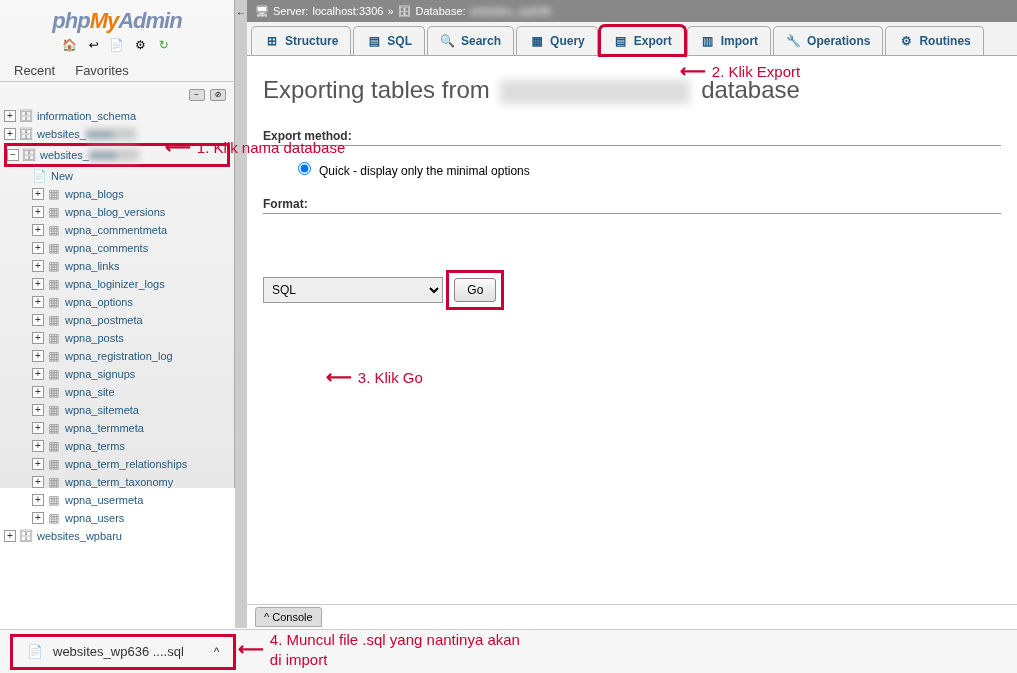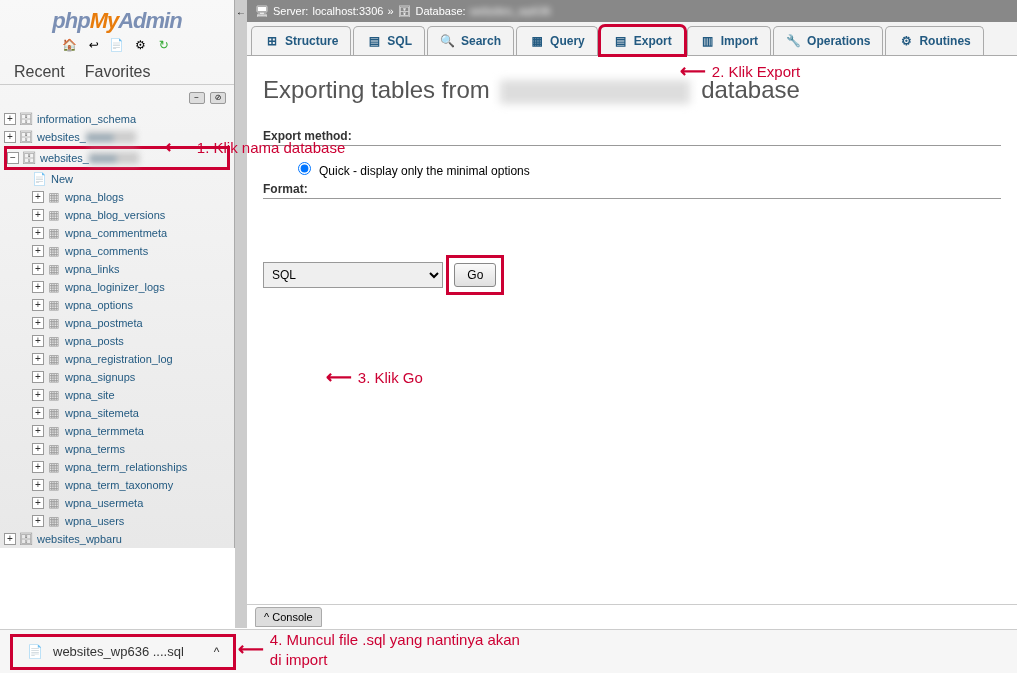--- a/index.html
+++ b/index.html
@@ -1,27 +1,27 @@
 <!DOCTYPE html>
 <html><head>
 <meta charset="utf-8">
 <style>
 * { margin: 0; padding: 0; box-sizing: border-box; }
 body { font-family: sans-serif; font-size: 12px; background: #fff; width: 1017px; height: 673px; position: relative; overflow: hidden; }
 
-.sidebar { position: absolute; left: 0; top: 0; width: 235px; height: 548px; background: linear-gradient(to bottom, #f8f8f8, #e8e8e8); border-right: 1px solid #aaa; }
+.sidebar { position: absolute; left: 0; top: 0; width: 235px; height: 488px; background: linear-gradient(to bottom, #f8f8f8, #e8e8e8); border-right: 1px solid #aaa; }
 .logo { padding: 8px 0 2px; text-align: center; }
 .logo-text { font-size: 22px; font-weight: bold; font-style: italic; letter-spacing: -1px; }
 .logo-php { color: #7b8fb4; }
 .logo-my { color: #e87c0c; }
 .logo-admin { color: #7b8fb4; }
 .toolbar-icons { text-align: center; padding: 2px 0 6px; }
 .toolbar-icons span { display: inline-block; width: 16px; height: 16px; margin: 0 2px; cursor: pointer; }
 .nav-tabs { display: flex; border-bottom: 1px solid #ccc; padding-left: 4px; }
-.nav-tab { padding: 3px 10px; font-size: 16px; cursor: pointer; color: #444; }
+.nav-tab { padding: 3px 10px; font-size: 13px; cursor: pointer; color: #444; }
 .nav-buttons { text-align: right; padding: 4px 8px; }
 .nav-btn { display: inline-block; width: 16px; height: 12px; background: #ddd; border: 1px solid #999; border-radius: 2px; margin-left: 2px; font-size: 8px; text-align: center; cursor: pointer; }
 
 .tree { padding: 2px 4px; font-size: 11px; color: #235a81; }
 .tree-db { display: flex; align-items: center; padding: 1px 0; cursor: pointer; }
 .tree-tbl { display: flex; align-items: center; padding: 1px 0 1px 28px; cursor: pointer; }
 .tree-tbl.new { padding-left: 28px; }
 .exp { width: 12px; height: 12px; border: 1px solid #999; background: #fff; display: inline-flex; align-items: center; justify-content: center; font-size: 10px; line-height: 1; margin-right: 2px; color: #333; flex-shrink: 0; }
 .ico { width: 16px; height: 16px; display: inline-flex; align-items: center; justify-content: center; margin-right: 3px; flex-shrink: 0; font-size: 12px; }
 .db-ico { color: #888; }
@@ -33,21 +33,21 @@
 .breadcrumb { position: absolute; left: 12px; right: 0; top: 0; height: 22px; background: #888; color: #fff; display: flex; align-items: center; padding: 0 8px; font-size: 11px; }
 .breadcrumb span { margin-right: 4px; }
 
 .tabs { position: absolute; left: 12px; right: 0; top: 22px; height: 34px; background: #f3f3f3; border-bottom: 1px solid #aaa; display: flex; align-items: center; padding: 4px 4px 0; gap: 2px; }
 .tab { display: flex; align-items: center; padding: 6px 12px; background: #f3f3f3; border: 1px solid #aaa; border-bottom: none; border-radius: 5px 5px 0 0; cursor: pointer; font-size: 12px; color: #235a81; font-weight: bold; }
 .tab .ti { width: 16px; height: 16px; margin-right: 5px; display: inline-flex; align-items: center; justify-content: center; font-size: 12px; }
 .tab.hl { outline: 3px solid #cc0033; outline-offset: -1px; }
 
 .content { position: absolute; left: 12px; right: 0; top: 56px; bottom: 24px; padding: 20px 16px; overflow: auto; }
 .page-title { font-size: 24px; font-weight: normal; color: #555; margin-bottom: 25px; }
-.section-h { font-weight: bold; font-size: 12px; color: #333; border-bottom: 1px solid #999; padding-bottom: 2px; margin-bottom: 12px; }
+.section-h { font-weight: bold; font-size: 12px; color: #333; border-bottom: 1px solid #999; padding-bottom: 2px; margin-bottom: 12px; margin-top: 15px; }
 .radio-row { padding: 4px 0 4px 35px; font-size: 12px; }
 .radio-row input { margin-right: 8px; }
 .select-fmt { margin-top: 10px; width: 180px; padding: 4px; font-size: 12px; border: 1px solid #999; }
 
 .go-wrap { margin-top: 44px; display: inline-block; padding: 5px; border: 3px solid #cc0033; }
 .go-btn { padding: 4px 12px; background: linear-gradient(#fafafa, #e0e0e0); border: 1px solid #888; border-radius: 3px; cursor: pointer; font-size: 12px; }
 
 .console-bar { position: absolute; left: 12px; right: 0; bottom: 0; height: 24px; background: #fff; border-top: 1px solid #ccc; display: flex; align-items: center; padding: 0 8px; }
 .console-chip { background: #ddd; border: 1px solid #aaa; border-radius: 3px 3px 0 0; padding: 3px 8px; font-size: 11px; cursor: pointer; }
 

